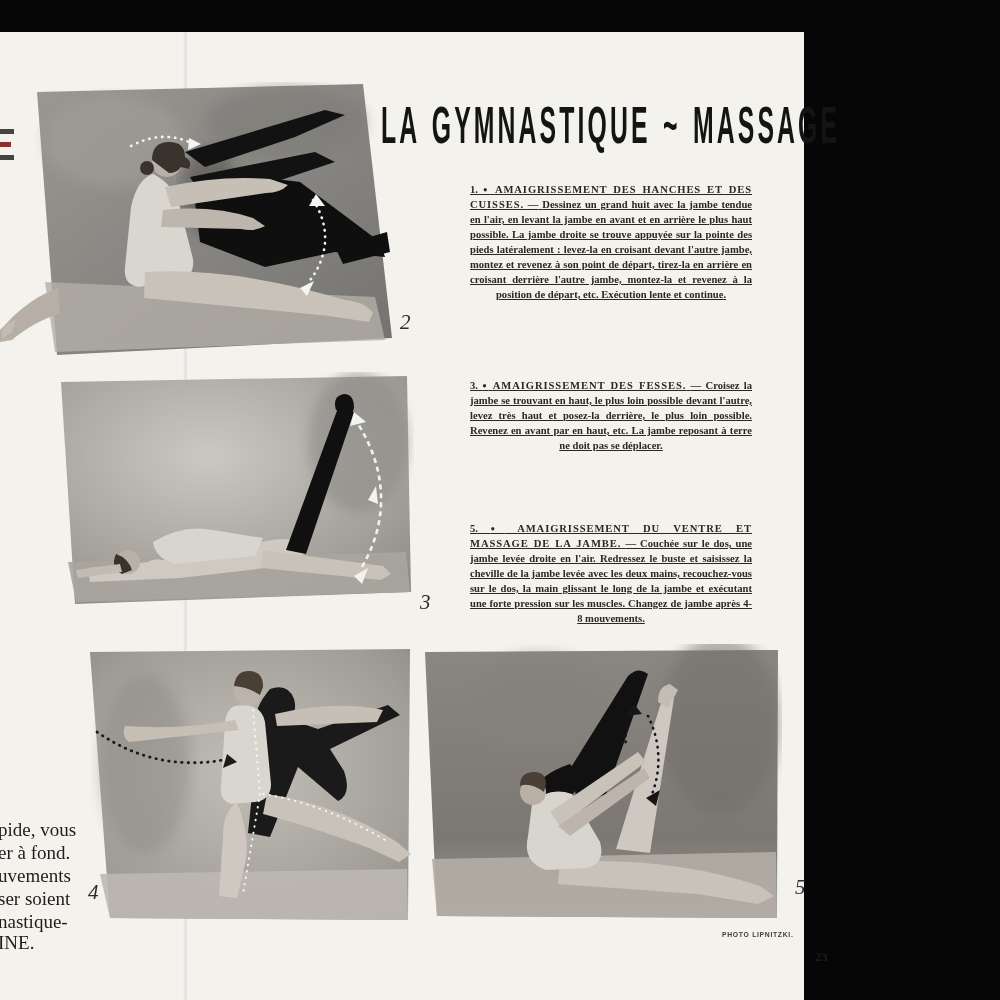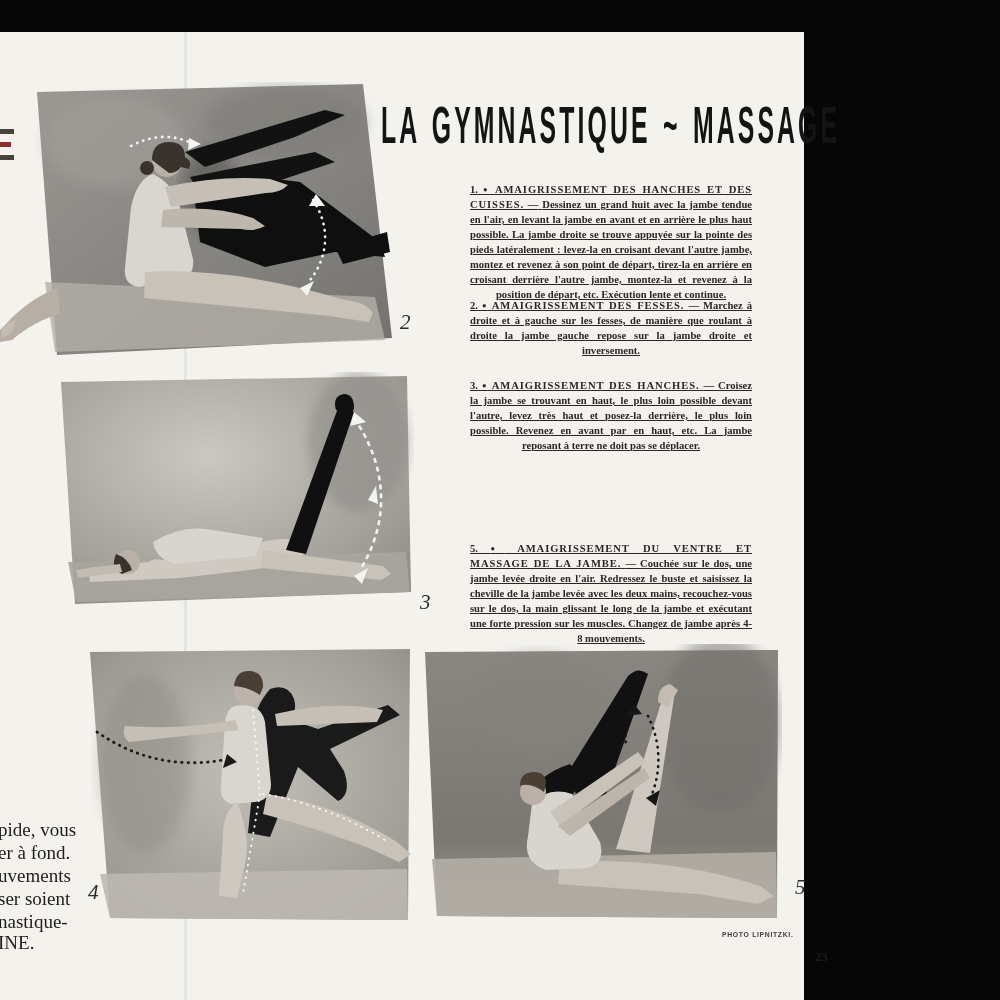--- a/index.html
+++ b/index.html
@@ -225,31 +225,30 @@
       <polygon points="214,60 222,70 206,72" fill="#161616"></polygon>
     </svg>
   </div>
   <span class="plabel" style="left:795px;top:843px;">5</span>
 
   <div class="sec" style="top:150px;">
     <p class="para"><span class="hd"><span>1.</span> <span class="blt">●</span> <span class="hdt">AMAIGRISSEMENT DES HANCHES ET DES CUISSES.</span> <span>—</span> </span><span>Dessinez un grand huit avec la jambe tendue en l'air, en levant la jambe en avant et en arrière le plus haut possible. La jambe droite se trouve appuyée sur la pointe des pieds latéralement : levez-la en croisant devant l'autre jambe, montez et revenez à son point de départ, tirez-la en arrière en croisant derrière l'autre jambe, montez-la et revenez à la position de départ, etc. Exécution lente et continue.</span></p>
   </div>
 
   <div class="sec" style="top:266px;">
-    <p class="para"><span class="hd"><span>2.</span> <span class="blt">●</span> <span class="hdt">AMAIGRISSEMENT DES FESSES.</span> <span>—</span> </span><span>Marchez à droite et à gauche sur les fesses, de manière que roulant à droite la jambe gauche repose sur la jambe droite et inversement.</span></p>
   </div>
 
   <div class="sec" style="top:346px;">
-    <p class="para"><span class="hd"><span>3.</span> <span class="blt">●</span> <span class="hdt">AMAIGRISSEMENT DES HANCHES.</span> <span>—</span> </span><span>Croisez la jambe se trouvant en haut, le plus loin possible devant l'autre, levez très haut et posez-la derrière, le plus loin possible. Revenez en avant par en haut, etc. La jambe reposant à terre ne doit pas se déplacer.</span></p>
+    <p class="para"><span class="hd"><span>3.</span> <span class="blt">●</span> <span class="hdt">AMAIGRISSEMENT DES FESSES.</span> <span>—</span> </span><span>Croisez la jambe se trouvant en haut, le plus loin possible devant l'autre, levez très haut et posez-la derrière, le plus loin possible. Revenez en avant par en haut, etc. La jambe reposant à terre ne doit pas se déplacer.</span></p>
   </div>
 
   <div class="sec" style="top:421px;">
   </div>
 
-  <div class="sec" style="top:509px;">
+  <div class="sec" style="top:489px;">
     <p class="para"><span class="hd"><span>5.</span> <span class="blt">●</span> <span class="hdt">AMAIGRISSEMENT DU VENTRE ET MASSAGE DE LA JAMBE.</span> <span>—</span> </span><span>Couchée sur le dos, une jambe levée droite en l'air. Redressez le buste et saisissez la cheville de la jambe levée avec les deux mains, recouchez-vous sur le dos, la main glissant le long de la jambe et exécutant une forte pression sur les muscles. Changez de jambe après 4-8 mouvements.</span></p>
   </div>
 
   <span class="frag" style="top:788px;">pide, vous</span>
   <span class="frag" style="top:811px;">er à fond.</span>
   <span class="frag" style="top:834px;">uvements</span>
   <span class="frag" style="top:857px;">ser soient</span>
   <span class="frag" style="top:880px;">nastique-</span>
   <span class="frag" style="top:901px;">INE.</span>
 

